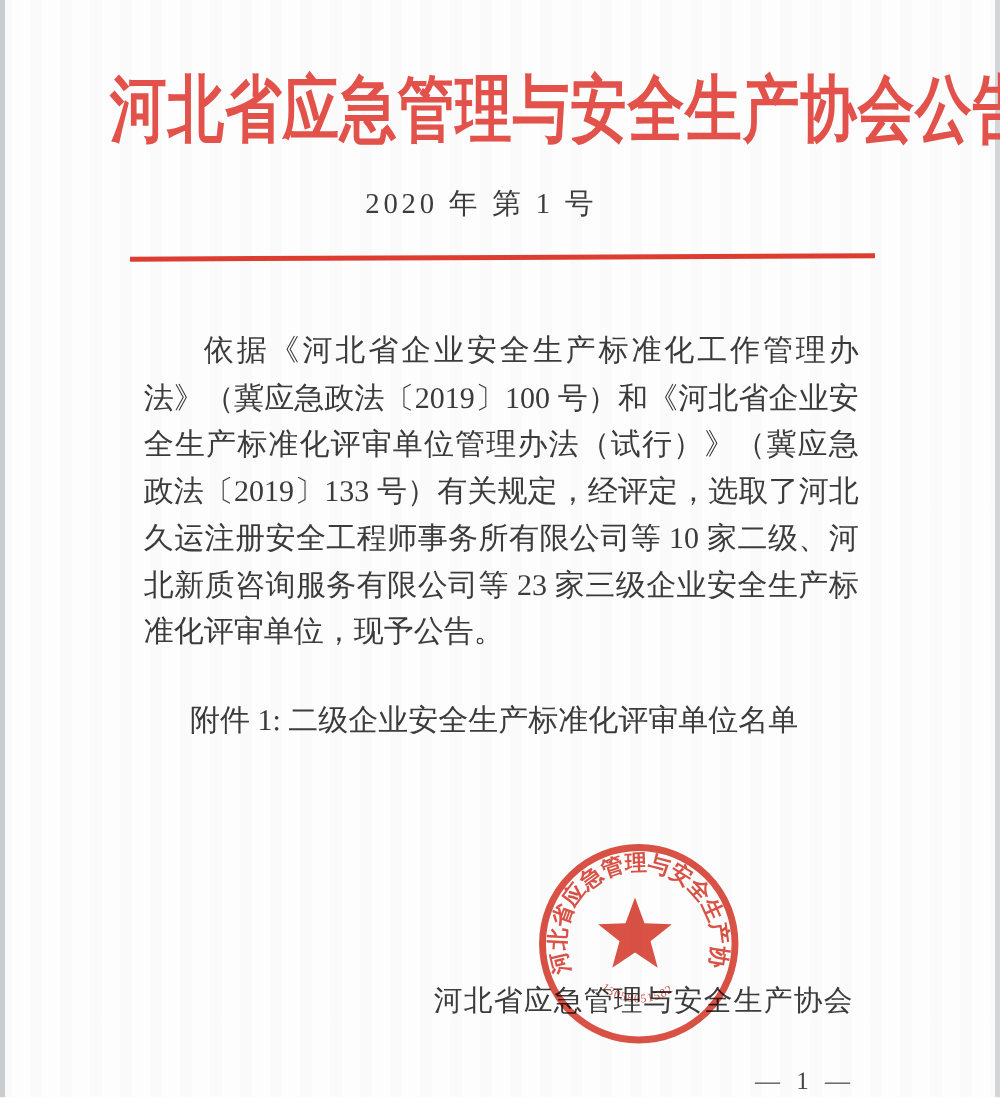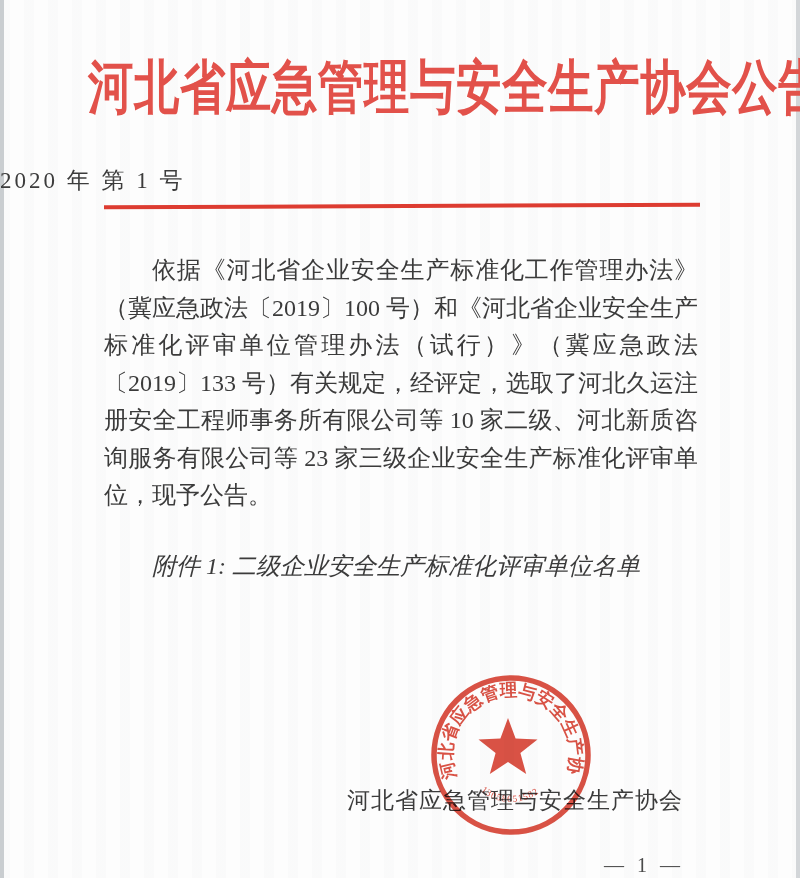--- a/index.html
+++ b/index.html
@@ -27,41 +27,41 @@
     font-size:58px;line-height:70px;
     font-weight:bold;
     color:#e2514a;
     white-space:nowrap;
     transform:scaleX(0.78);
     transform-origin:50% 50%;
     letter-spacing:1px;
   }
   .issue-line{
     position:absolute;
-    top:165px;left:0;width:770px;
-    text-align:left;
+    top:147px;left:0;width:770px;
+    text-align:center;
     font-size:23px;
     color:#3c3c3c;
     letter-spacing:3px;
   }
   .red-rule{
     position:absolute;
     top:204px;left:104px;width:596px;height:4px;
     background:#dd3c31;
     transform:rotate(-0.25deg);
   }
   .body-text{
     position:absolute;
     top:252px;left:104px;width:594px;
     font-size:24px;line-height:37.5px;
     text-align:justify;
     color:#3b3b3b;
   }
-  .body-text p{margin:0;text-indent:2em;}
-  .attachments{margin-top:33px;font-style:italic;}
+  .body-text p{margin:11px;text-indent:2em;}
+  .attachments{margin-top:33px;}
   .attachments p{margin:0;text-indent:2em;line-height:37.5px;}
 
   .signature{
     position:absolute;
     top:785px;left:347px;
     font-size:23px;letter-spacing:1px;color:#3b3b3b;
     white-space:nowrap;
   }
   .sig-date{
     position:absolute;

